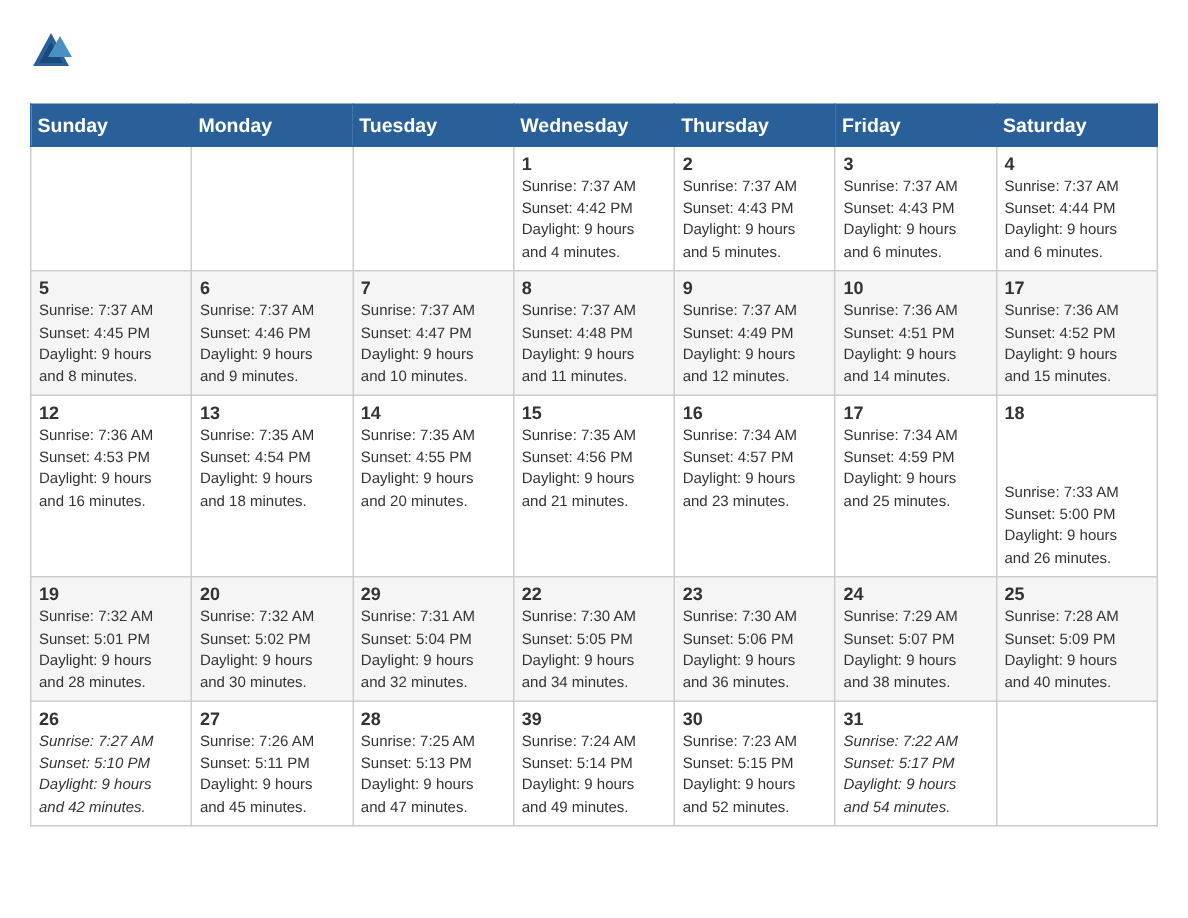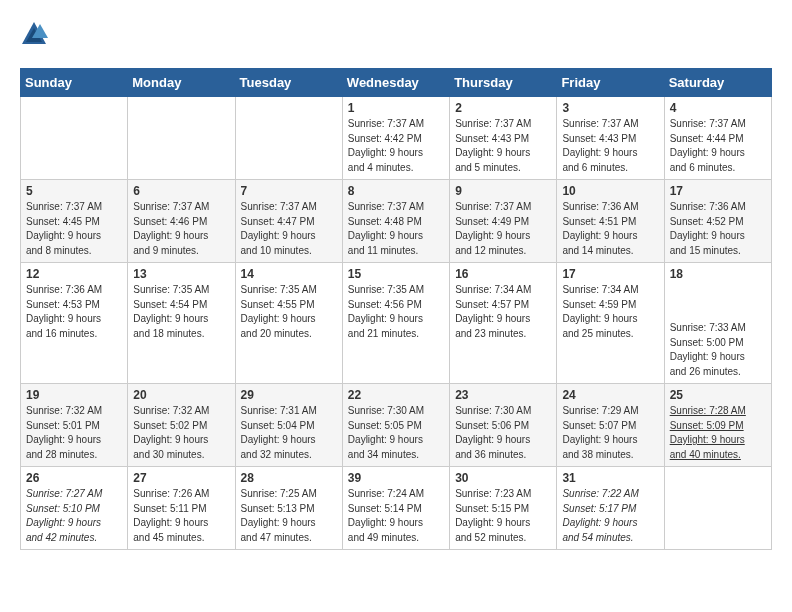--- a/index.html
+++ b/index.html
@@ -304,21 +304,21 @@
         </td>
         <td>
           <span class="day-number">24</span>
           <div class="day-info" style="white-space: pre-line;">Sunrise: 7:29 AM
 Sunset: 5:07 PM
 Daylight: 9 hours
 and 38 minutes.</div>
         </td>
         <td>
           <span class="day-number">25</span>
-          <div class="day-info" style="white-space: pre-line; text-decoration: underline;">Sunrise: 7:28 AM
+          <div class="day-info" style="white-space: pre-line;">Sunrise: 7:28 AM
 Sunset: 5:09 PM
 Daylight: 9 hours
 and 40 minutes.</div>
         </td>
       </tr>
       <tr>
         <td>
           <span class="day-number">26</span>
           <div class="day-info" style="white-space: pre-line; font-style: italic;">Sunrise: 7:27 AM
 Sunset: 5:10 PM

